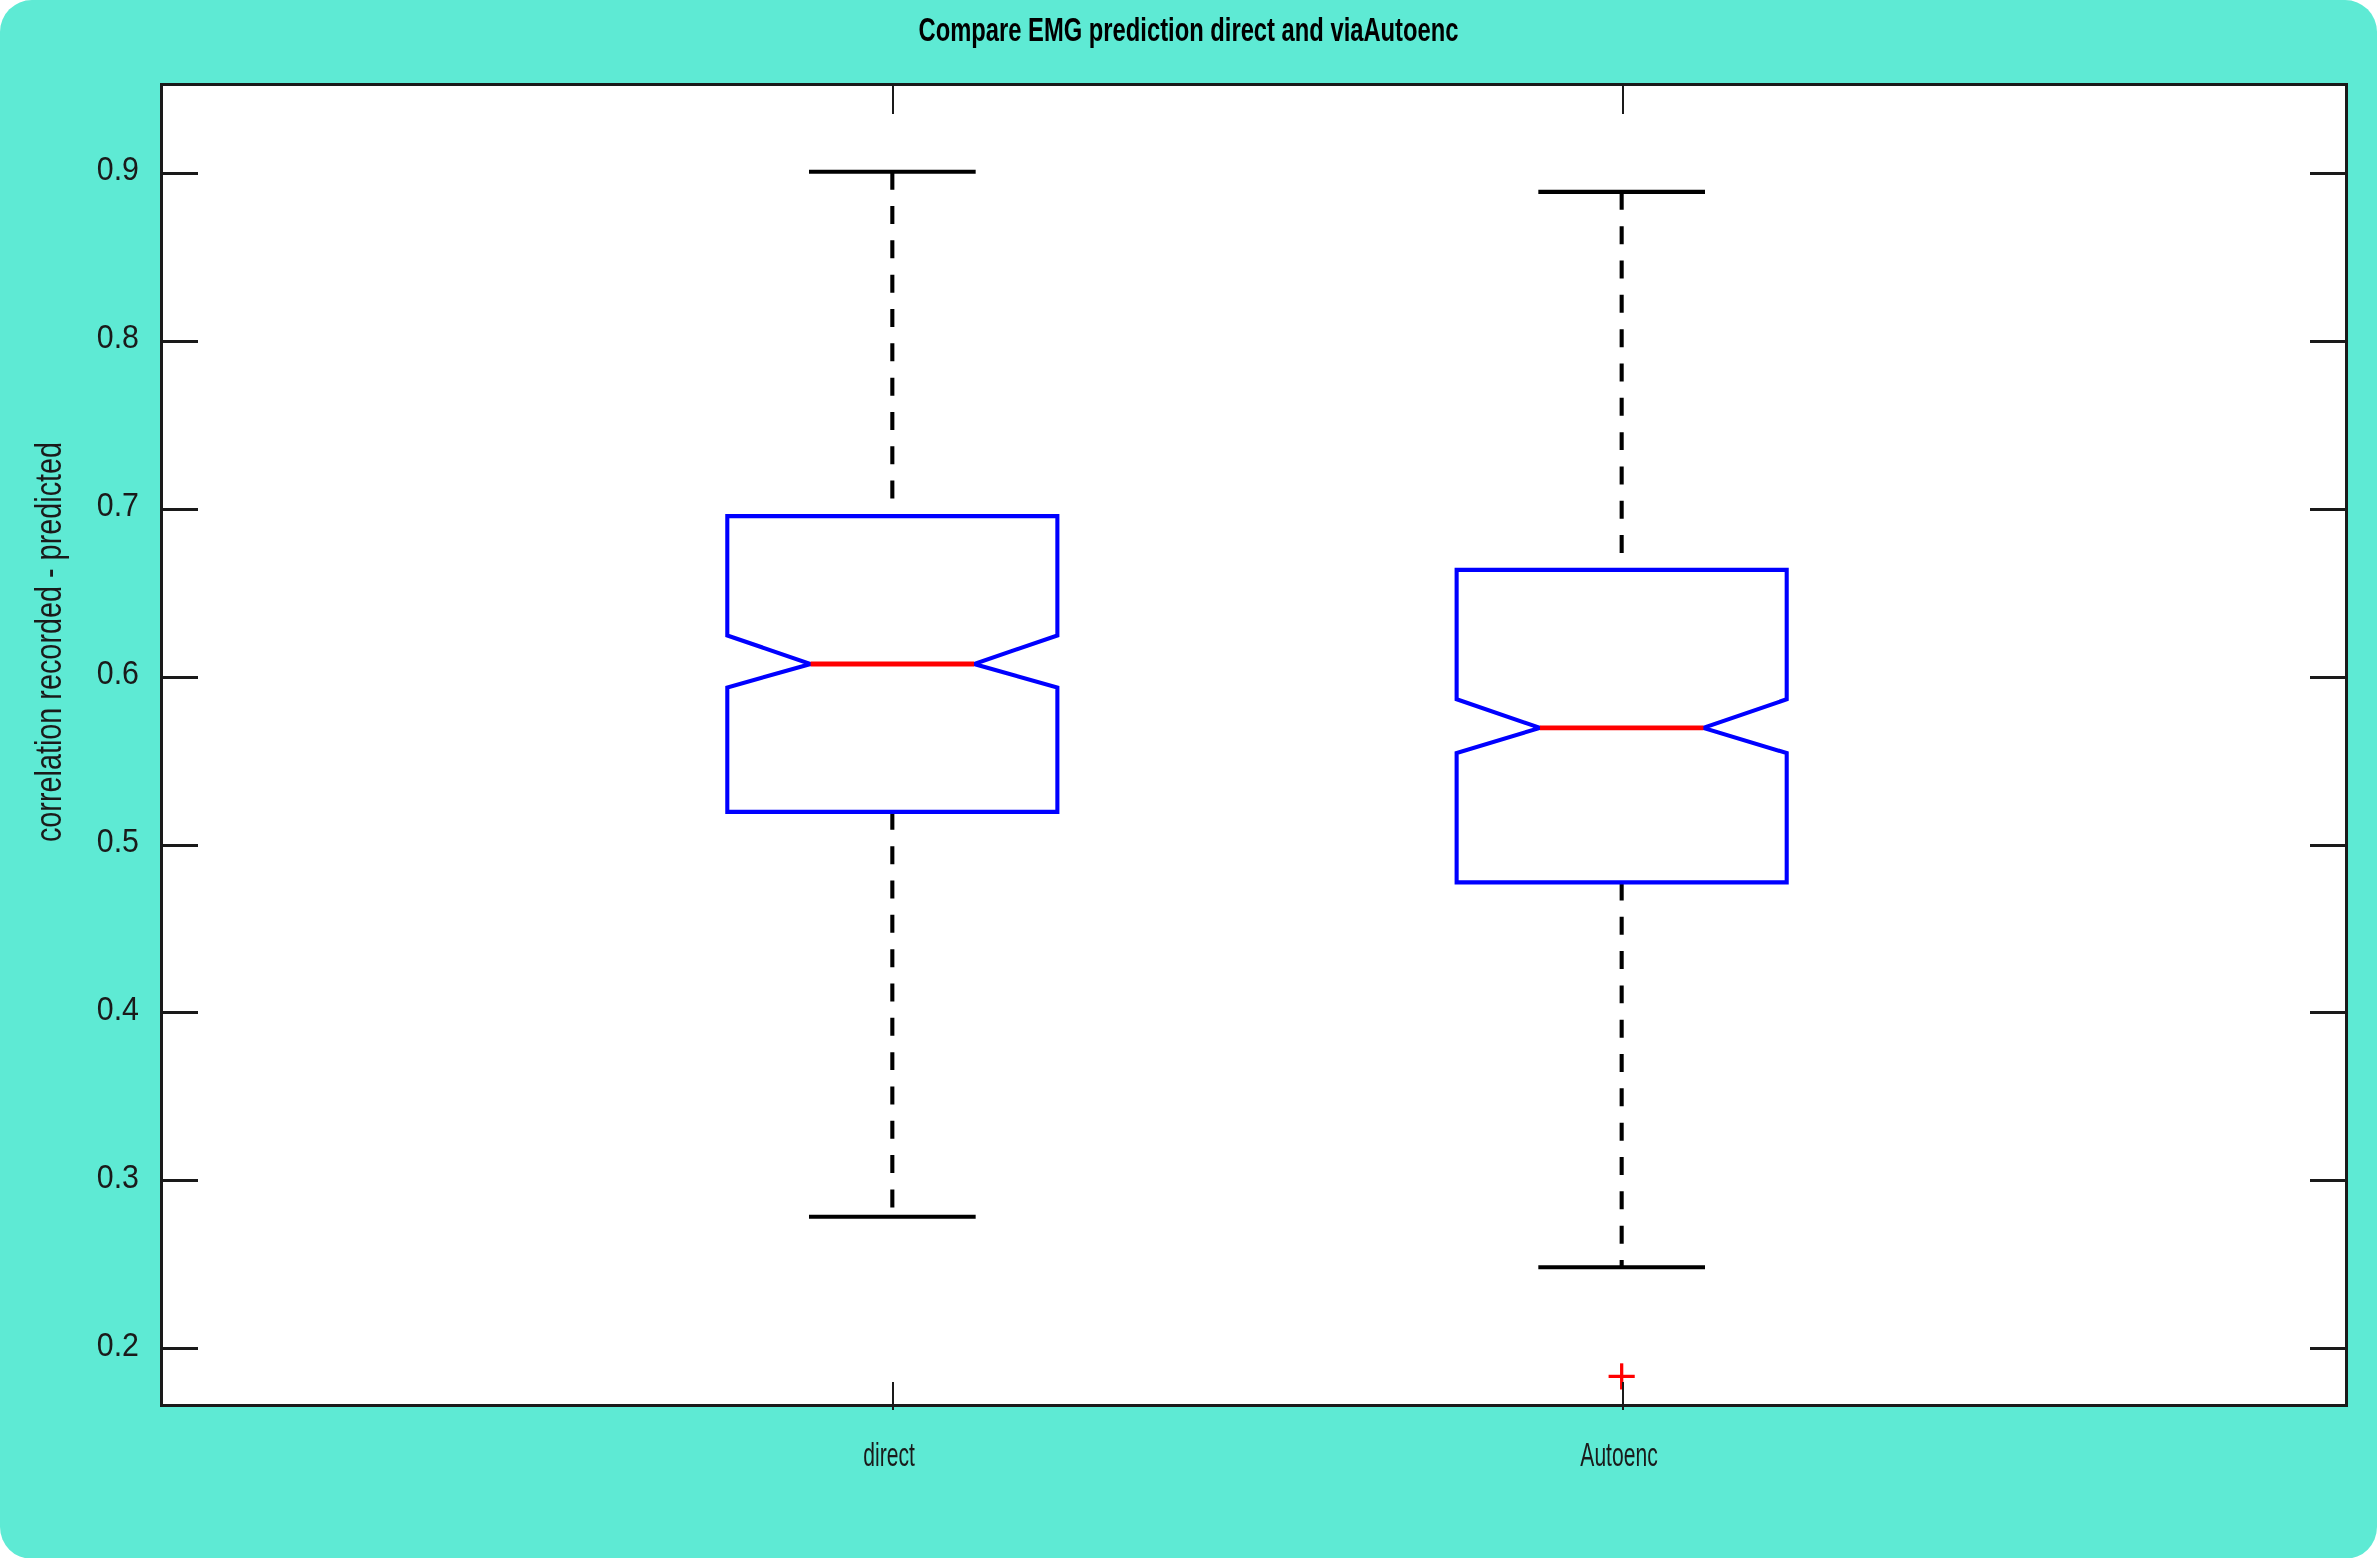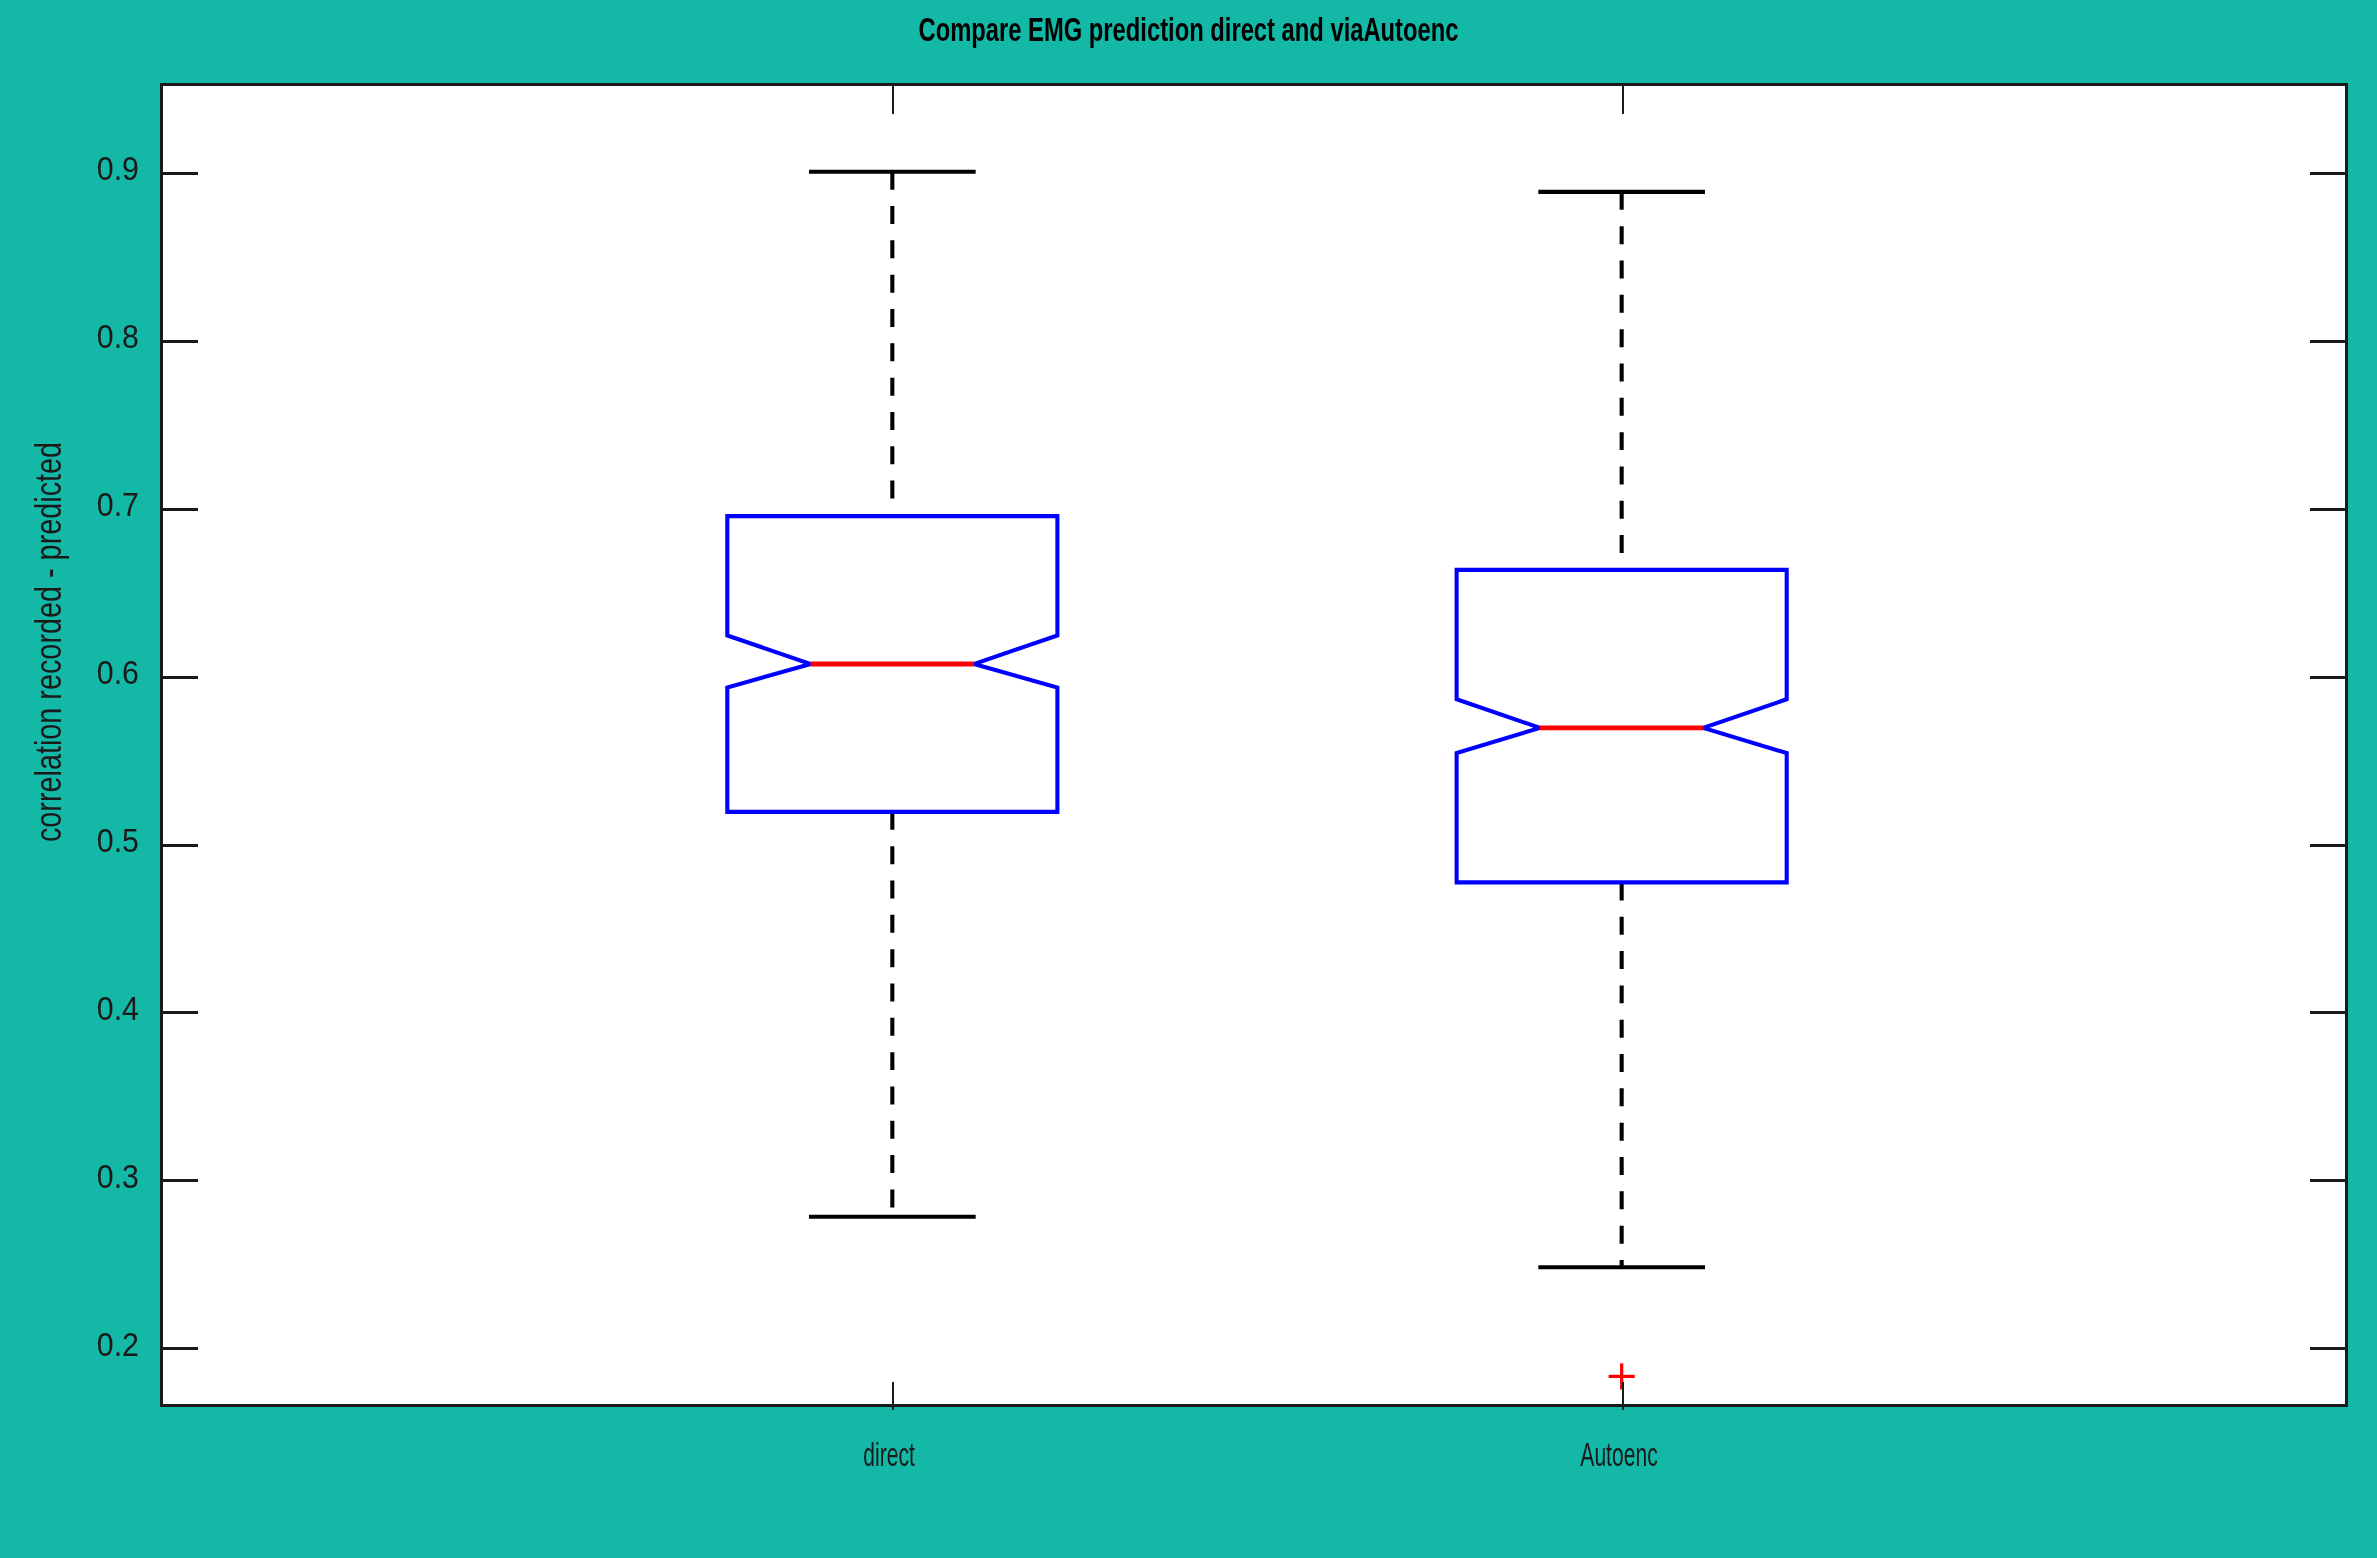--- a/index.html
+++ b/index.html
@@ -1,17 +1,17 @@
 <!DOCTYPE html>
 <html style="font-size:13px"><head>
 <meta charset="utf-8">
 <style>
   html,body{margin:0;padding:0;background:#ffffff;}
   body{font-family:"Liberation Sans", sans-serif;}
-  #root{position:relative;width:2377px;height:1559px;background:#14b8a6;overflow:hidden;}
+  #root{position:relative;width:2377px;height:1559px;background:#5eead4;overflow:hidden;border-radius:32px;}
 
   #chart-title{
     position:absolute;left:0;top:11.4px;width:2377px;
     text-align:center;
     font-size:33px;font-weight:bold;color:#000000;
     letter-spacing:0px;
     transform:scaleX(0.72);
   }
 
   #plot-frame{

